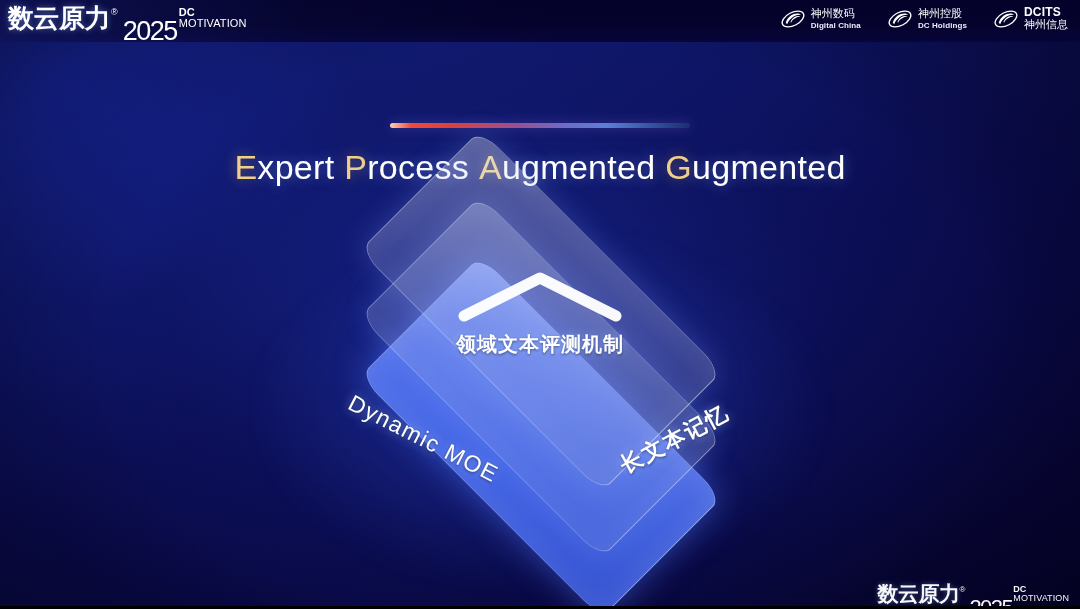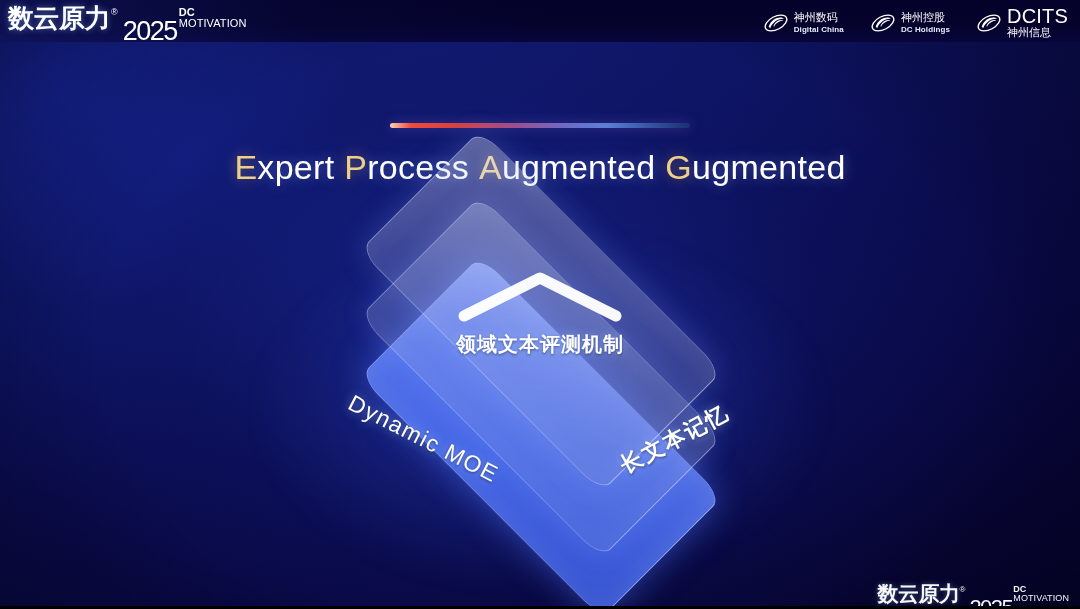--- a/index.html
+++ b/index.html
@@ -149,22 +149,22 @@
     white-space: nowrap;
   }
   .partner-en {
     font-size: 8px;
     font-weight: 700;
     color: #e8ecff;
     white-space: nowrap;
     letter-spacing: 0.1px;
   }
   .partner-big-en {
-    font-size: 20px;
-    font-weight: 400;
+    font-size: 12px;
+    font-weight: 700;
     color: #ffffff;
     letter-spacing: 0.2px;
     line-height: 1.05;
   }
 
   
   .live-line {
     position: absolute;
     left: 8px;
     top: 52px;

